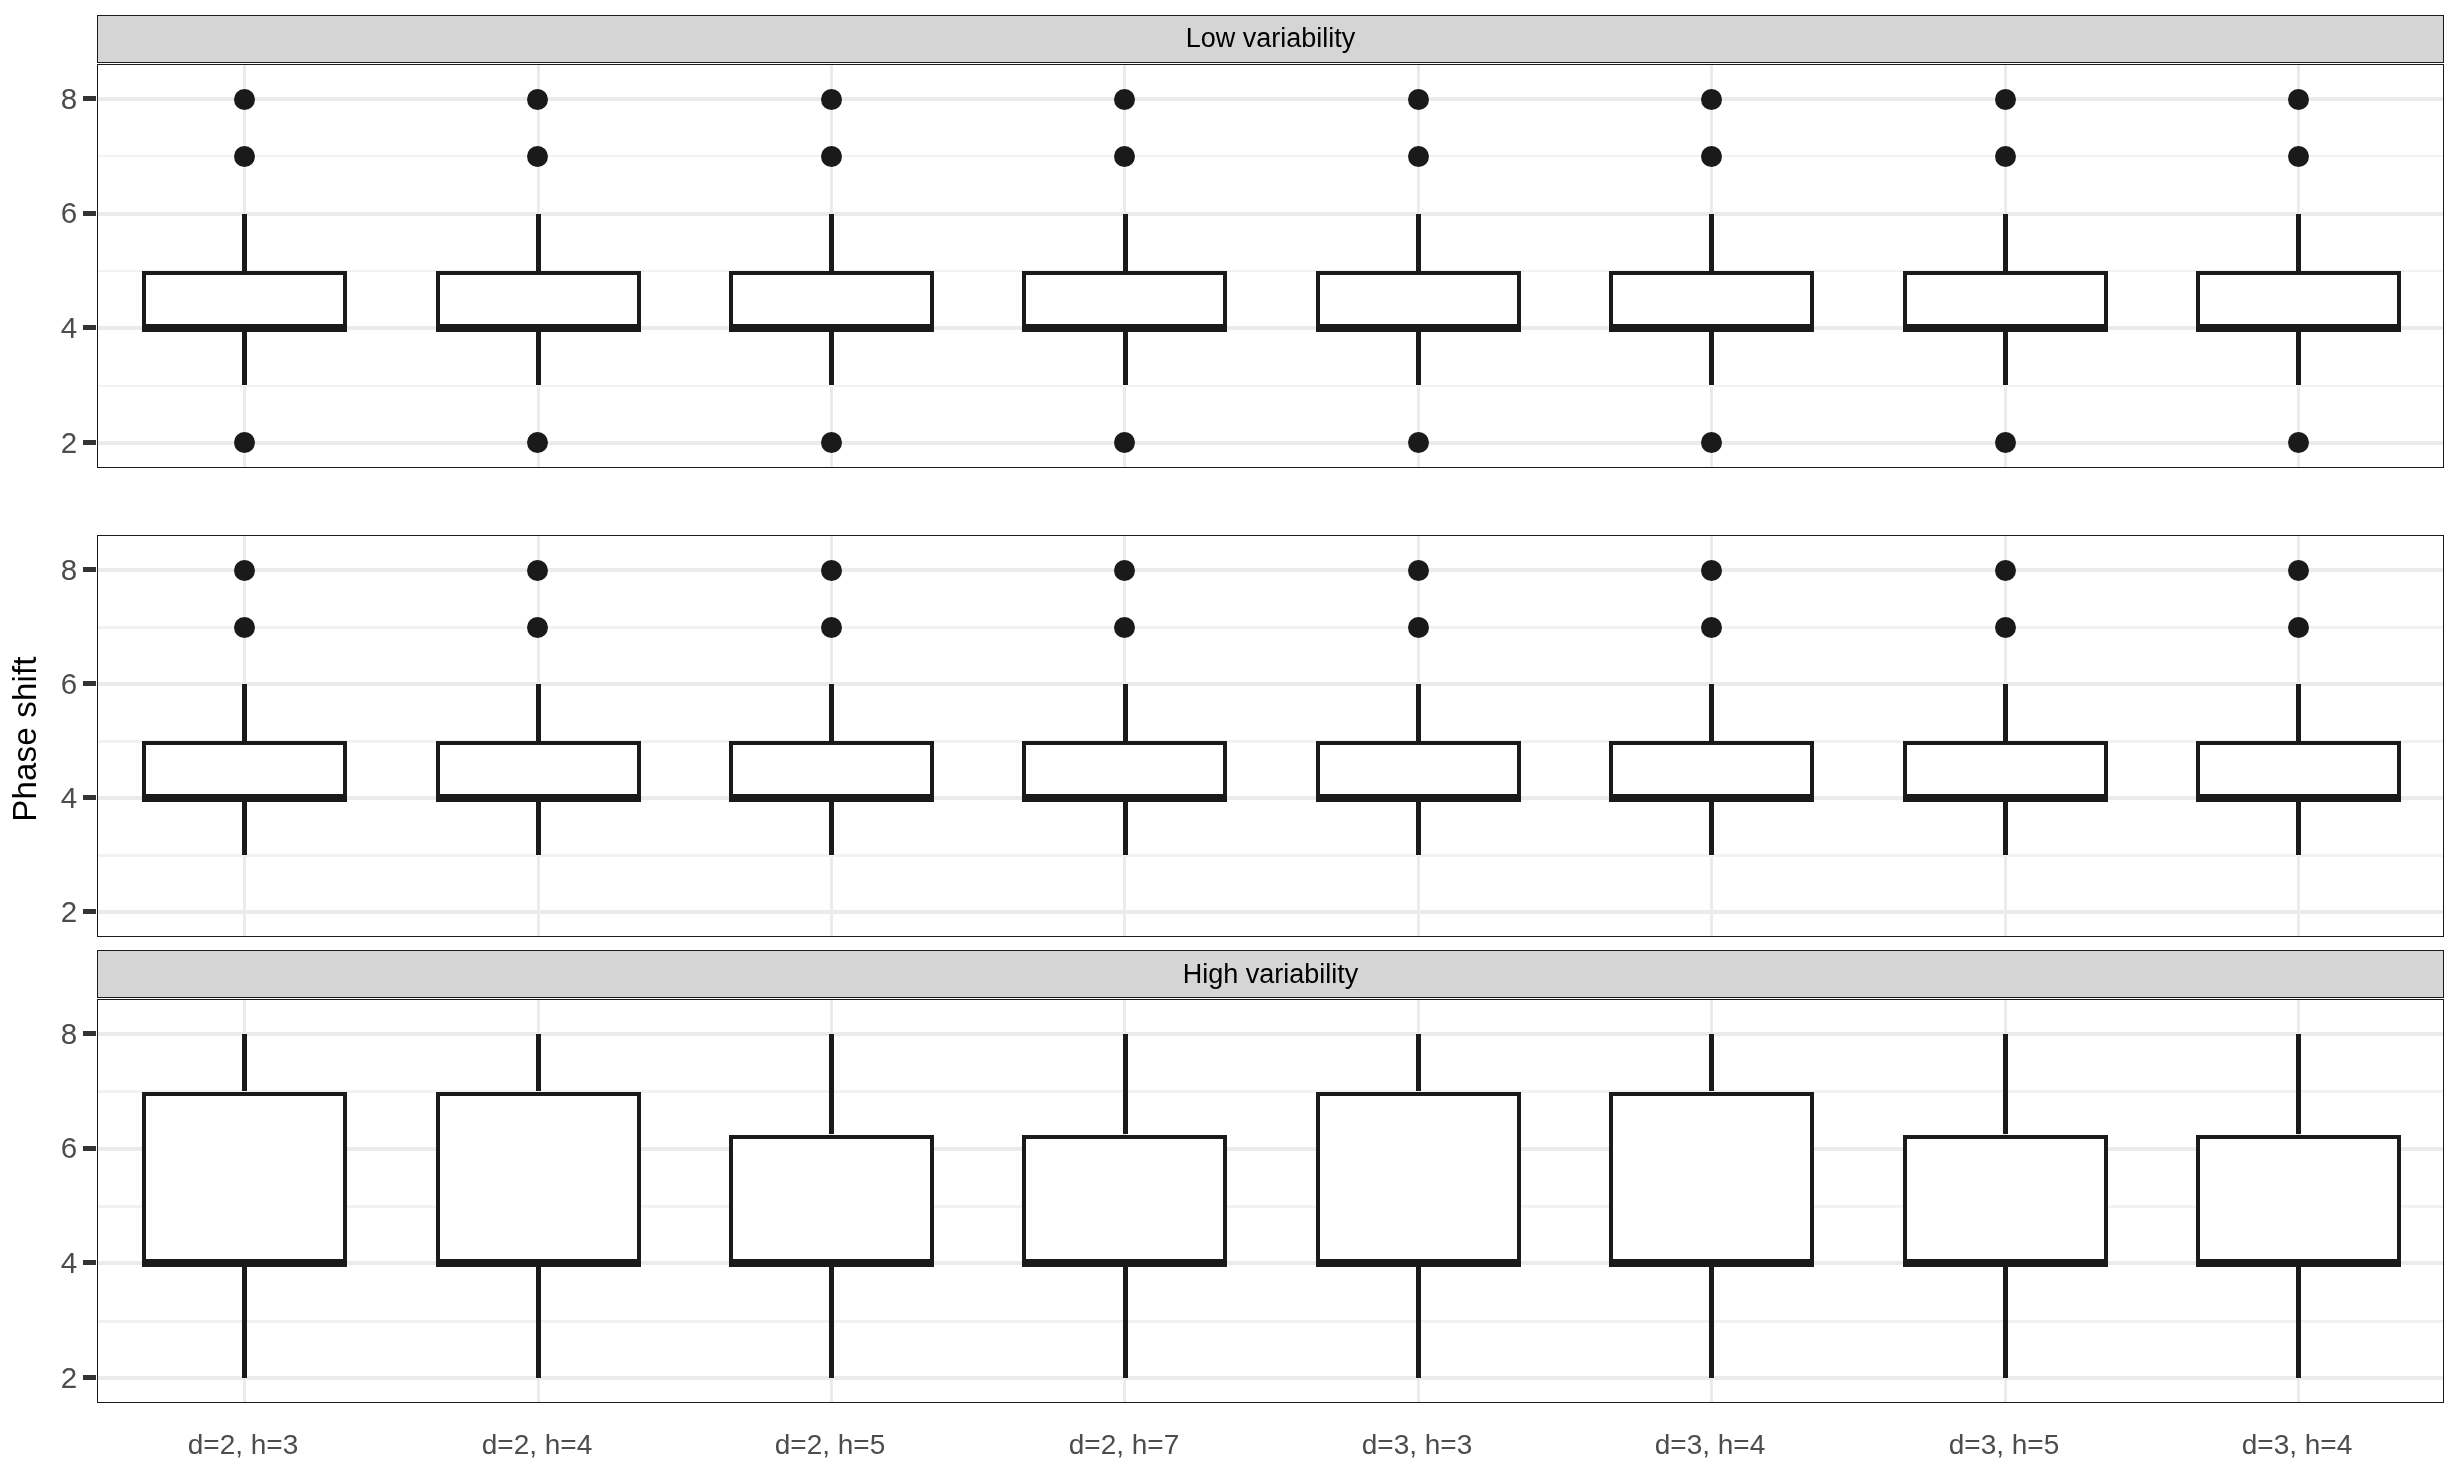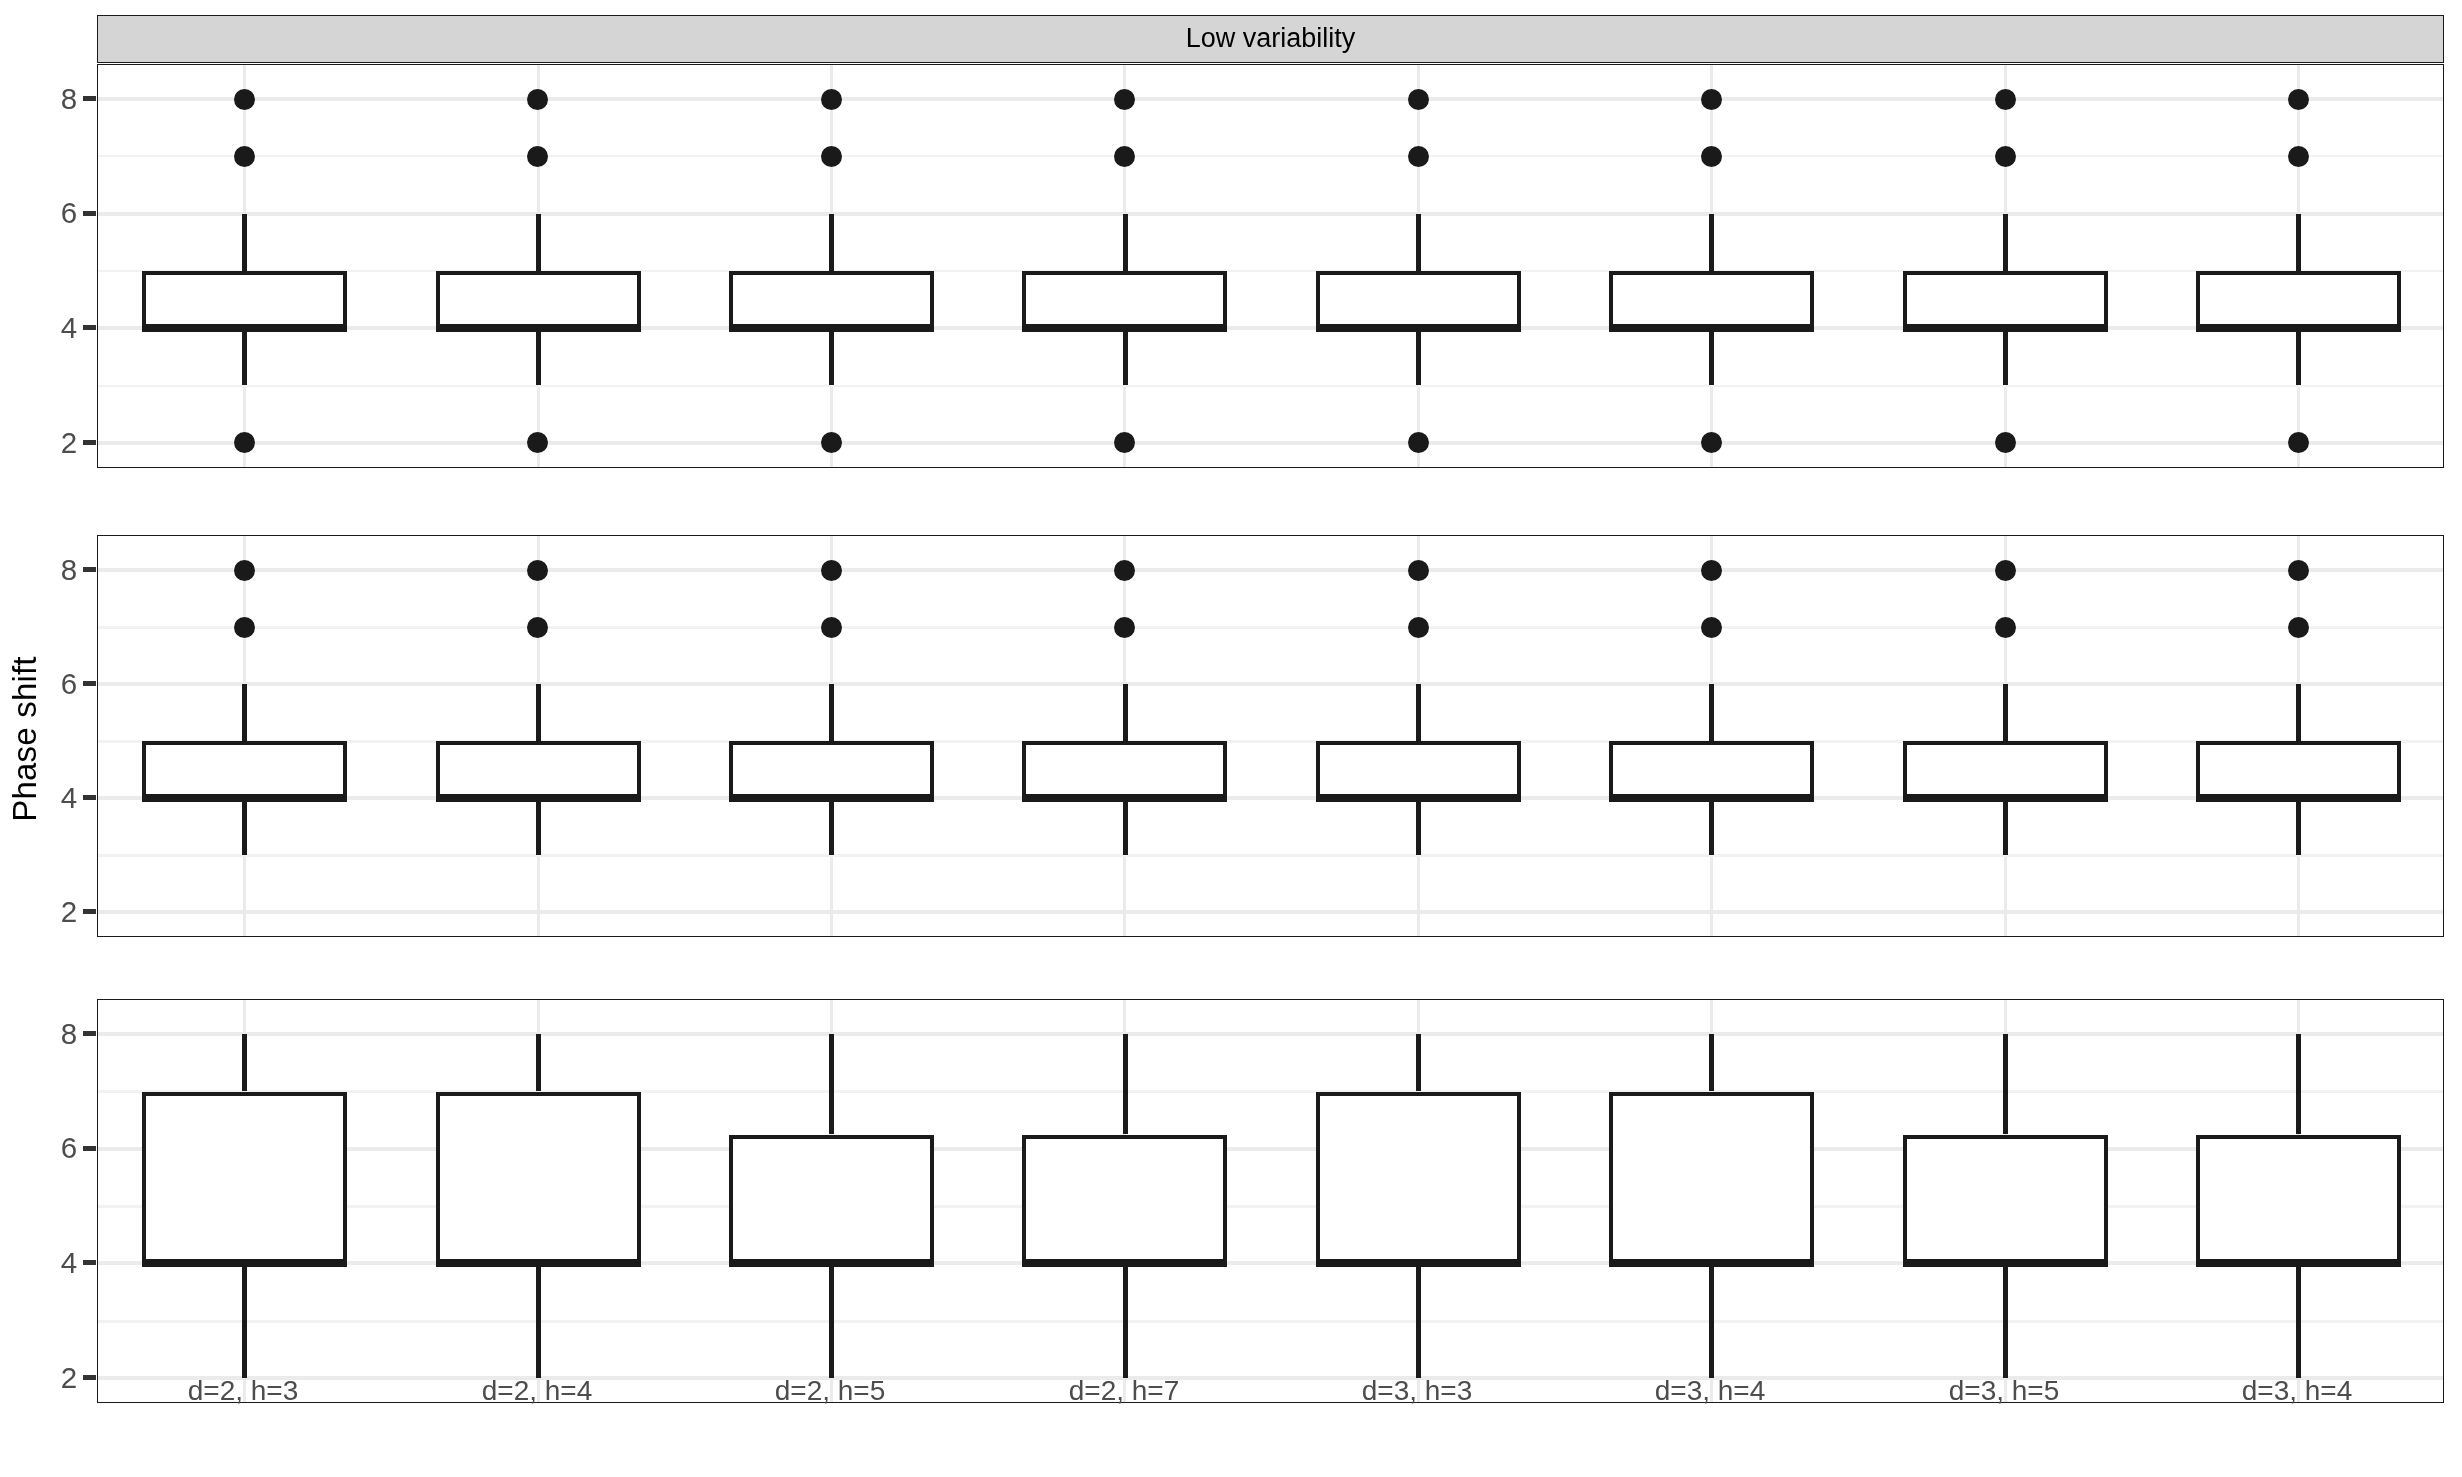--- a/index.html
+++ b/index.html
@@ -241,20 +241,23 @@
         <div class="ytick" style="left: 34px; top: 423px;"></div>
         <div class="ytlabel" style="left: -9.8px; top: 411px;">2</div>
         <div class="ytick" style="left: 34px; top: 309px;"></div>
         <div class="ytlabel" style="left: -9.8px; top: 297px;">4</div>
         <div class="ytick" style="left: 34px; top: 195px;"></div>
         <div class="ytlabel" style="left: -9.8px; top: 183px;">6</div>
         <div class="ytick" style="left: 34px; top: 81px;"></div>
         <div class="ytlabel" style="left: -9.8px; top: 69px;">8</div>
       </div>
       <div class="panel" style="top: 950px; height: 455px;">
+        <div class="strip">
+          <div class="strip-label">High variability</div>
+        </div>
         <div class="plot" style="top: 49px; height: 404px;">
           <div class="plot-inner">
             <div class="grid-vert" style="left: 145px;"></div>
             <div class="grid-vert" style="left: 439px;"></div>
             <div class="grid-vert" style="left: 732px;"></div>
             <div class="grid-vert" style="left: 1025px;"></div>
             <div class="grid-vert" style="left: 1319px;"></div>
             <div class="grid-vert" style="left: 1612px;"></div>
             <div class="grid-vert" style="left: 1906px;"></div>
             <div class="grid-vert" style="left: 2199px;"></div>
@@ -303,21 +306,21 @@
         <div class="ytlabel" style="left: -9.8px; top: 413px;">2</div>
         <div class="ytick" style="left: 34px; top: 310px;"></div>
         <div class="ytlabel" style="left: -9.8px; top: 298px;">4</div>
         <div class="ytick" style="left: 34px; top: 196px;"></div>
         <div class="ytlabel" style="left: -9.8px; top: 183px;">6</div>
         <div class="ytick" style="left: 34px; top: 81px;"></div>
         <div class="ytlabel" style="left: -9.8px; top: 69px;">8</div>
       </div>
     </div>
 
-  <div id="xaxis" style="top: 1355px;">
+  <div id="xaxis" style="top: 1409px;">
       <div class="xtlabel" style="left: 194px;">d=2, h=3</div>
       <div class="xtlabel" style="left: 488px;">d=2, h=4</div>
       <div class="xtlabel" style="left: 781px;">d=2, h=5</div>
       <div class="xtlabel" style="left: 1075px;">d=2, h=7</div>
       <div class="xtlabel" style="left: 1368px;">d=3, h=3</div>
       <div class="xtlabel" style="left: 1661px;">d=3, h=4</div>
       <div class="xtlabel" style="left: 1955px;">d=3, h=5</div>
       <div class="xtlabel" style="left: 2248px;">d=3, h=4</div>
     </div>
 

